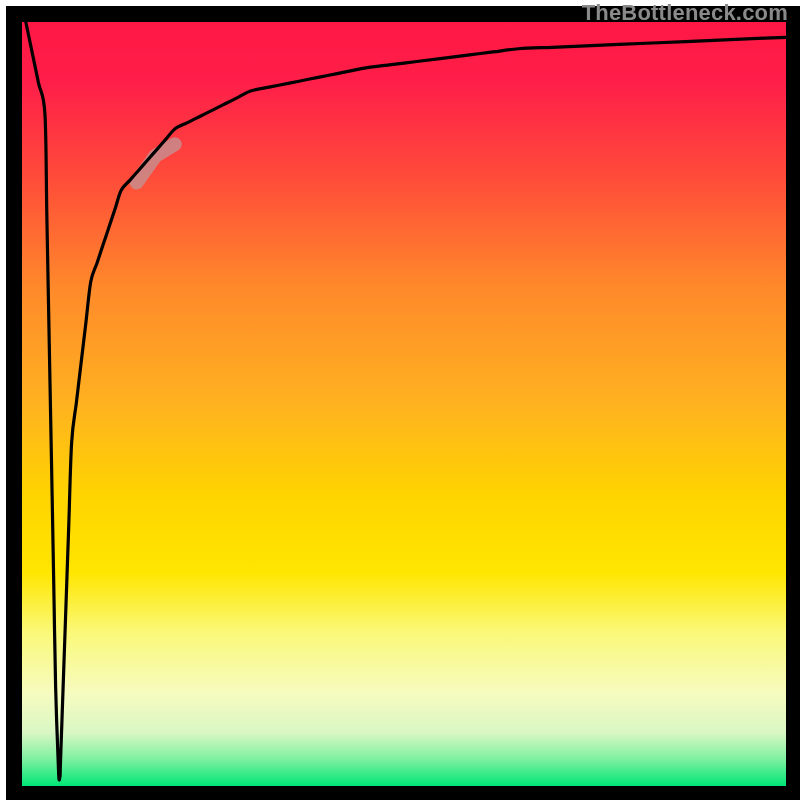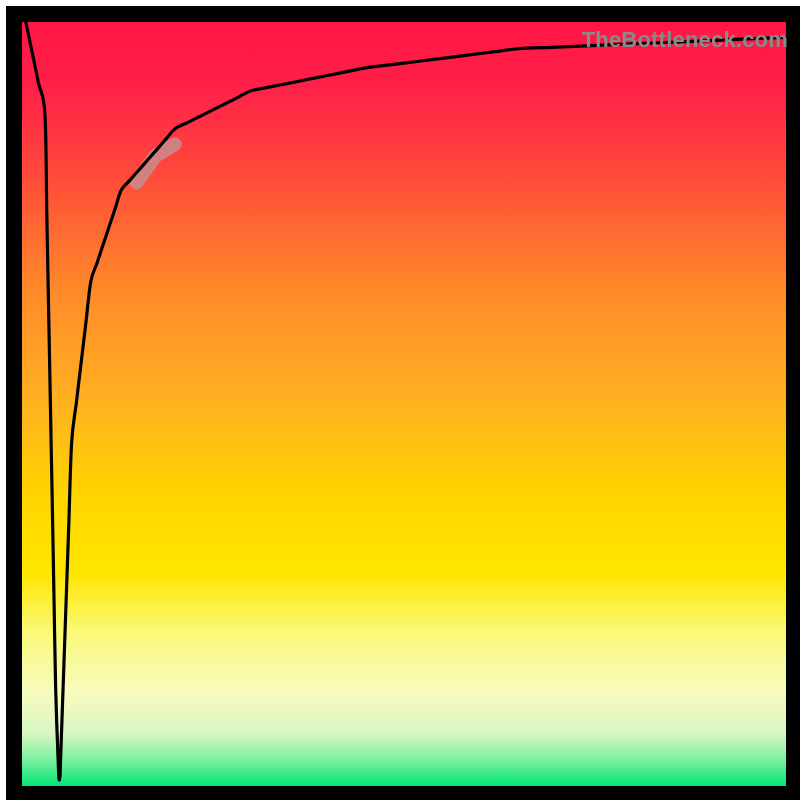--- a/index.html
+++ b/index.html
@@ -18,21 +18,20 @@
   }
   .watermark {
     position: absolute;
     top: 0px;
     right: 12px;
     font-size: 22px;
     font-weight: bold;
     color: #8a8a8a;
     letter-spacing: 0.2px;
     z-index: 5;
-    margin-top: 27px;
   }
   .chart {
     position: absolute;
     left: 0;
     top: 0;
     width: 800px;
     height: 800px;
   }
 </style>
 </head>

